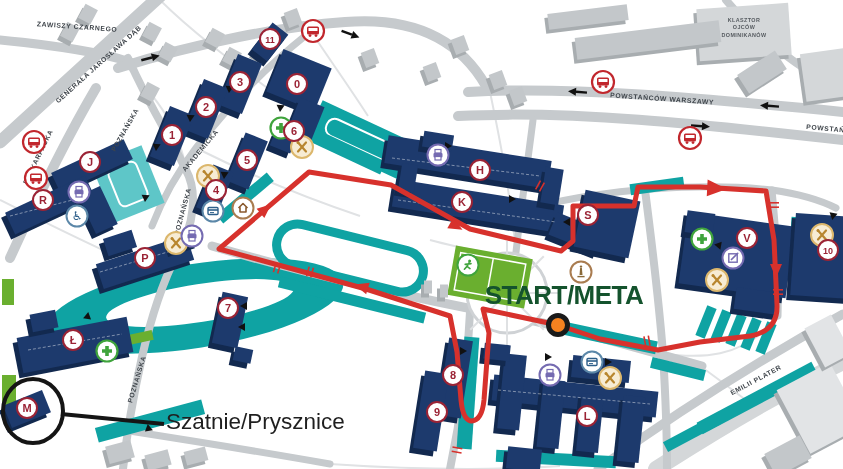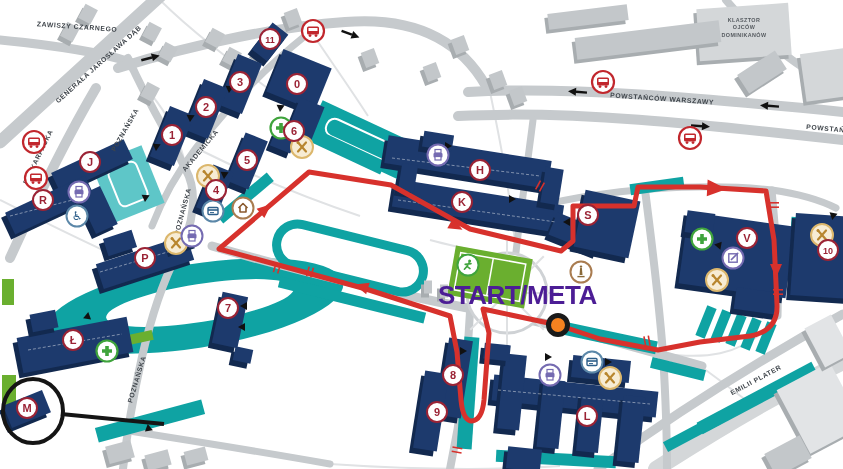--- a/index.html
+++ b/index.html
@@ -1,21 +1,21 @@
 <!DOCTYPE html>
 <html><head>
 <meta charset="utf-8">
 <style>
   html,body{margin:0;padding:0;background:#fff;}
   .map-wrap{position:relative;width:843px;height:469px;background:#ffffff;overflow:hidden;
             font-family:"Liberation Sans",sans-serif;}
   .map-wrap svg{position:absolute;left:0;top:0;}
   .overlay-label{position:absolute;z-index:5;}
-  #start-label{left:438px;top:282px;width:252px;text-align:left;
-               font-weight:800;font-size:26px;line-height:1;letter-spacing:-0.5px;color:#4c1d95;}
+  #start-label{left:438px;top:282px;width:252px;text-align:center;
+               font-weight:800;font-size:26px;line-height:1;letter-spacing:-0.5px;color:#14532d;}
   #szatnie-label{left:166px;top:410px;font-weight:400;font-size:22.5px;line-height:1.1;color:#1f1f1f;}
 </style>
 </head>
 <body>
 
 <div class="map-wrap">
   <svg id="map-svg" width="843" height="469" viewBox="0 0 843 469">
       <ellipse cx="195" cy="306" rx="150" ry="42" fill="#0fa3a3" transform="rotate(-9 195 306)"></ellipse>
       <ellipse cx="200" cy="303" rx="95" ry="19" fill="#ffffff" transform="rotate(-9 200 303)"></ellipse>
       <path d="M160,0 C190,30 230,60 270,90" fill="none" stroke="#e0e2e4" stroke-width="2"></path>
@@ -539,13 +539,14 @@
       </g>
       <g transform="translate(828 250)">
         <circle r="10" fill="#fff" stroke="#9b2335" stroke-width="2"></circle>
         <text y="3.8" text-anchor="middle" font-size="9" font-weight="bold" fill="#9b2335" font-family="&quot;Liberation Sans&quot;,sans-serif">10</text>
       </g>
       <ellipse cx="33" cy="411" rx="30" ry="32" fill="none" stroke="#151515" stroke-width="4"></ellipse>
       <line x1="61" y1="414" x2="164" y2="424" stroke="#151515" stroke-width="4"></line>
       <circle cx="558" cy="325" r="9.5" fill="#f58220" stroke="#1a1a1a" stroke-width="5"></circle>
     </svg>
   <div id="start-label" class="overlay-label">START/META</div>
+  <div id="szatnie-label" class="overlay-label">Szatnie/Prysznice</div>
 </div>
 
 </body></html>

